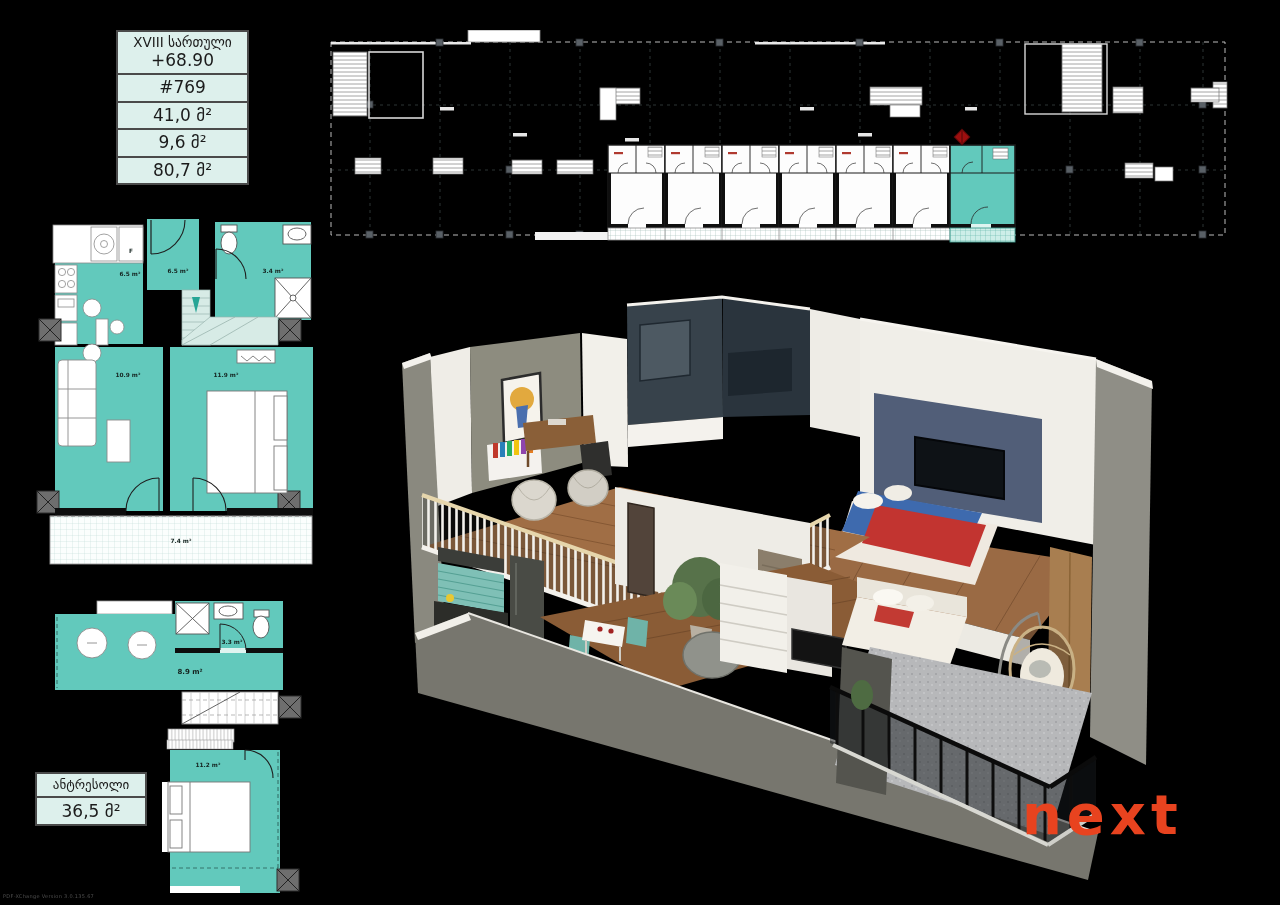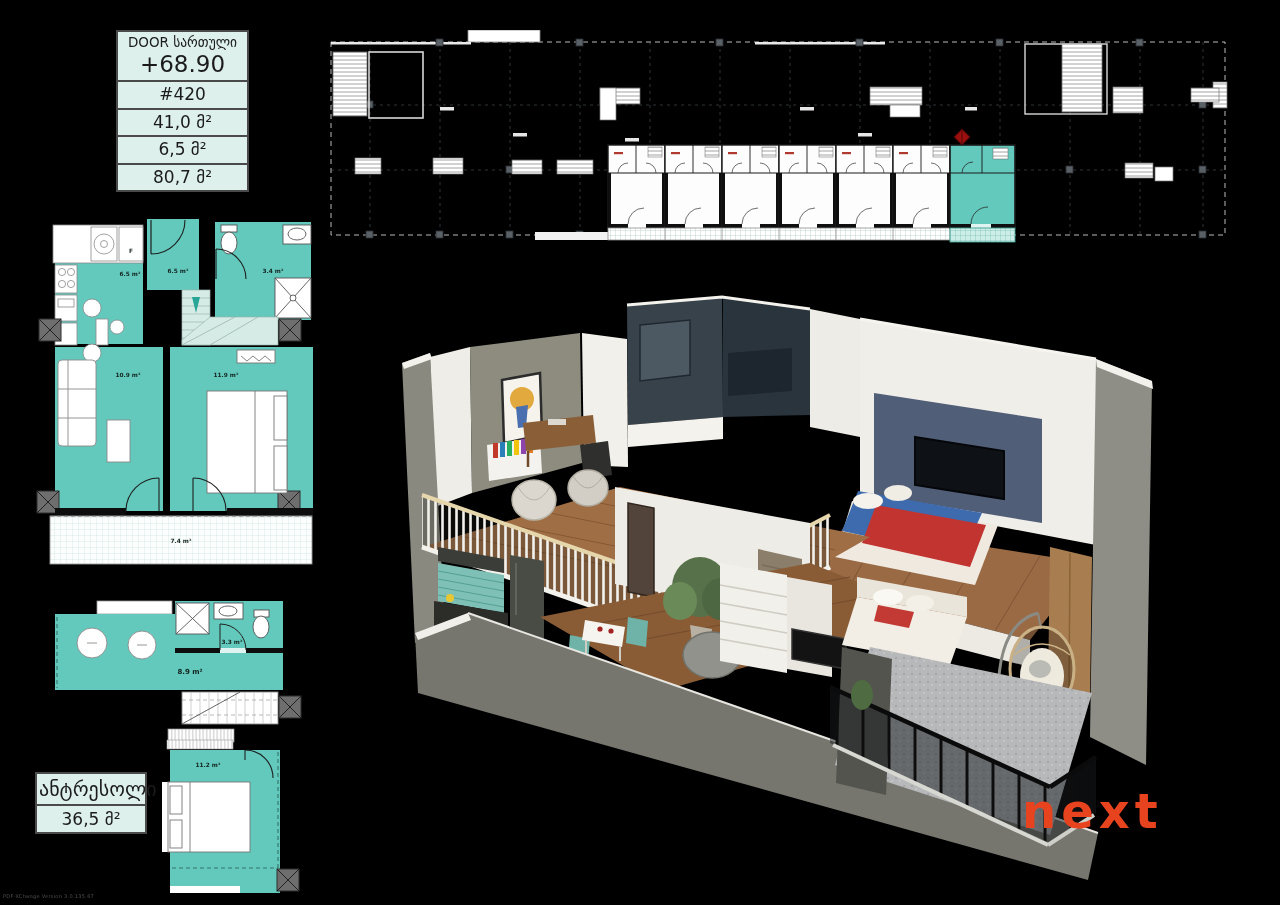--- a/index.html
+++ b/index.html
@@ -6,54 +6,54 @@
   .canvas{position:relative;width:1280px;height:905px;background:#000;overflow:hidden;
           font-family:"DejaVu Sans","Liberation Sans",sans-serif;}
   svg{position:absolute;display:block;}
 
   
   .info-table{position:absolute;left:116px;top:30px;width:129px;background:#ddf0ec;
               border:2px solid #4a4a4a;color:#1b1b1b;text-align:center;}
   .it-row{border-top:2px solid #4a4a4a;padding:3px 2px;font-size:17px;line-height:1.15;}
   .it-row:first-child{border-top:none;}
   .it-head .l1{font-size:13.5px;}
-  .it-head .l2{font-size:23px;}
+  .it-head .l2{font-size:17px;}
 
   
   .label-box{position:absolute;left:35px;top:772px;width:108px;background:#ddf0ec;
              border:2px solid #4a4a4a;color:#1b1b1b;text-align:center;}
-  .lb-row{padding:3px 2px;font-size:20px;line-height:1.2;}
+  .lb-row{padding:3px 2px;font-size:13px;line-height:1.2;}
   .lb-row.area{border-top:2px solid #4a4a4a;font-size:17px;}
 
   
   .logo{position:absolute;left:1022px;top:792px;color:#e8431f;font-weight:800;
         line-height:0.82;letter-spacing:2px;}
-  .logo .l1{font-size:48px;letter-spacing:5px;}
+  .logo .l1{font-size:56px;letter-spacing:5px;}
   .logo .l2{font-size:56px;letter-spacing:2px;}
   .logo .dot{font-size:40px;margin-left:6px;}
 
   .watermark{position:absolute;left:3px;top:893px;font-size:5px;color:#4f4f4f;letter-spacing:.3px;}
 
   text{font-family:"DejaVu Sans","Liberation Sans",sans-serif;}
   .rl{font-size:7px;font-weight:bold;fill:#14231f;}
   .rls{font-size:5.8px;font-weight:bold;fill:#14231f;}
 </style>
 </head>
 <body>
 
 <div class="canvas">
 
   <div class="info-table">
     <div class="it-row it-head">
-      <div class="l1">DOOR სართული</div>
+      <div class="l1">XVIII სართული</div>
       <div class="l2">+68.90</div>
     </div>
-    <div class="it-row">#420</div>
+    <div class="it-row">#769</div>
     <div class="it-row">41,0 მ²</div>
-    <div class="it-row">6,5 მ²</div>
+    <div class="it-row">9,6 მ²</div>
     <div class="it-row">80,7 მ²</div>
   </div>
 
   <svg style="left:325px;top:30px" width="905" height="215" viewBox="0 0 905 215">
     <defs>
       <pattern id="stH" width="4" height="4" patternUnits="userSpaceOnUse">
         <rect width="4" height="4" fill="#ffffff"></rect>
         <line x1="0" y1="2" x2="4" y2="2" stroke="#8d8d8d" stroke-width="0.8"></line>
       </pattern>
       <pattern id="gridF" width="5" height="5" patternUnits="userSpaceOnUse">

